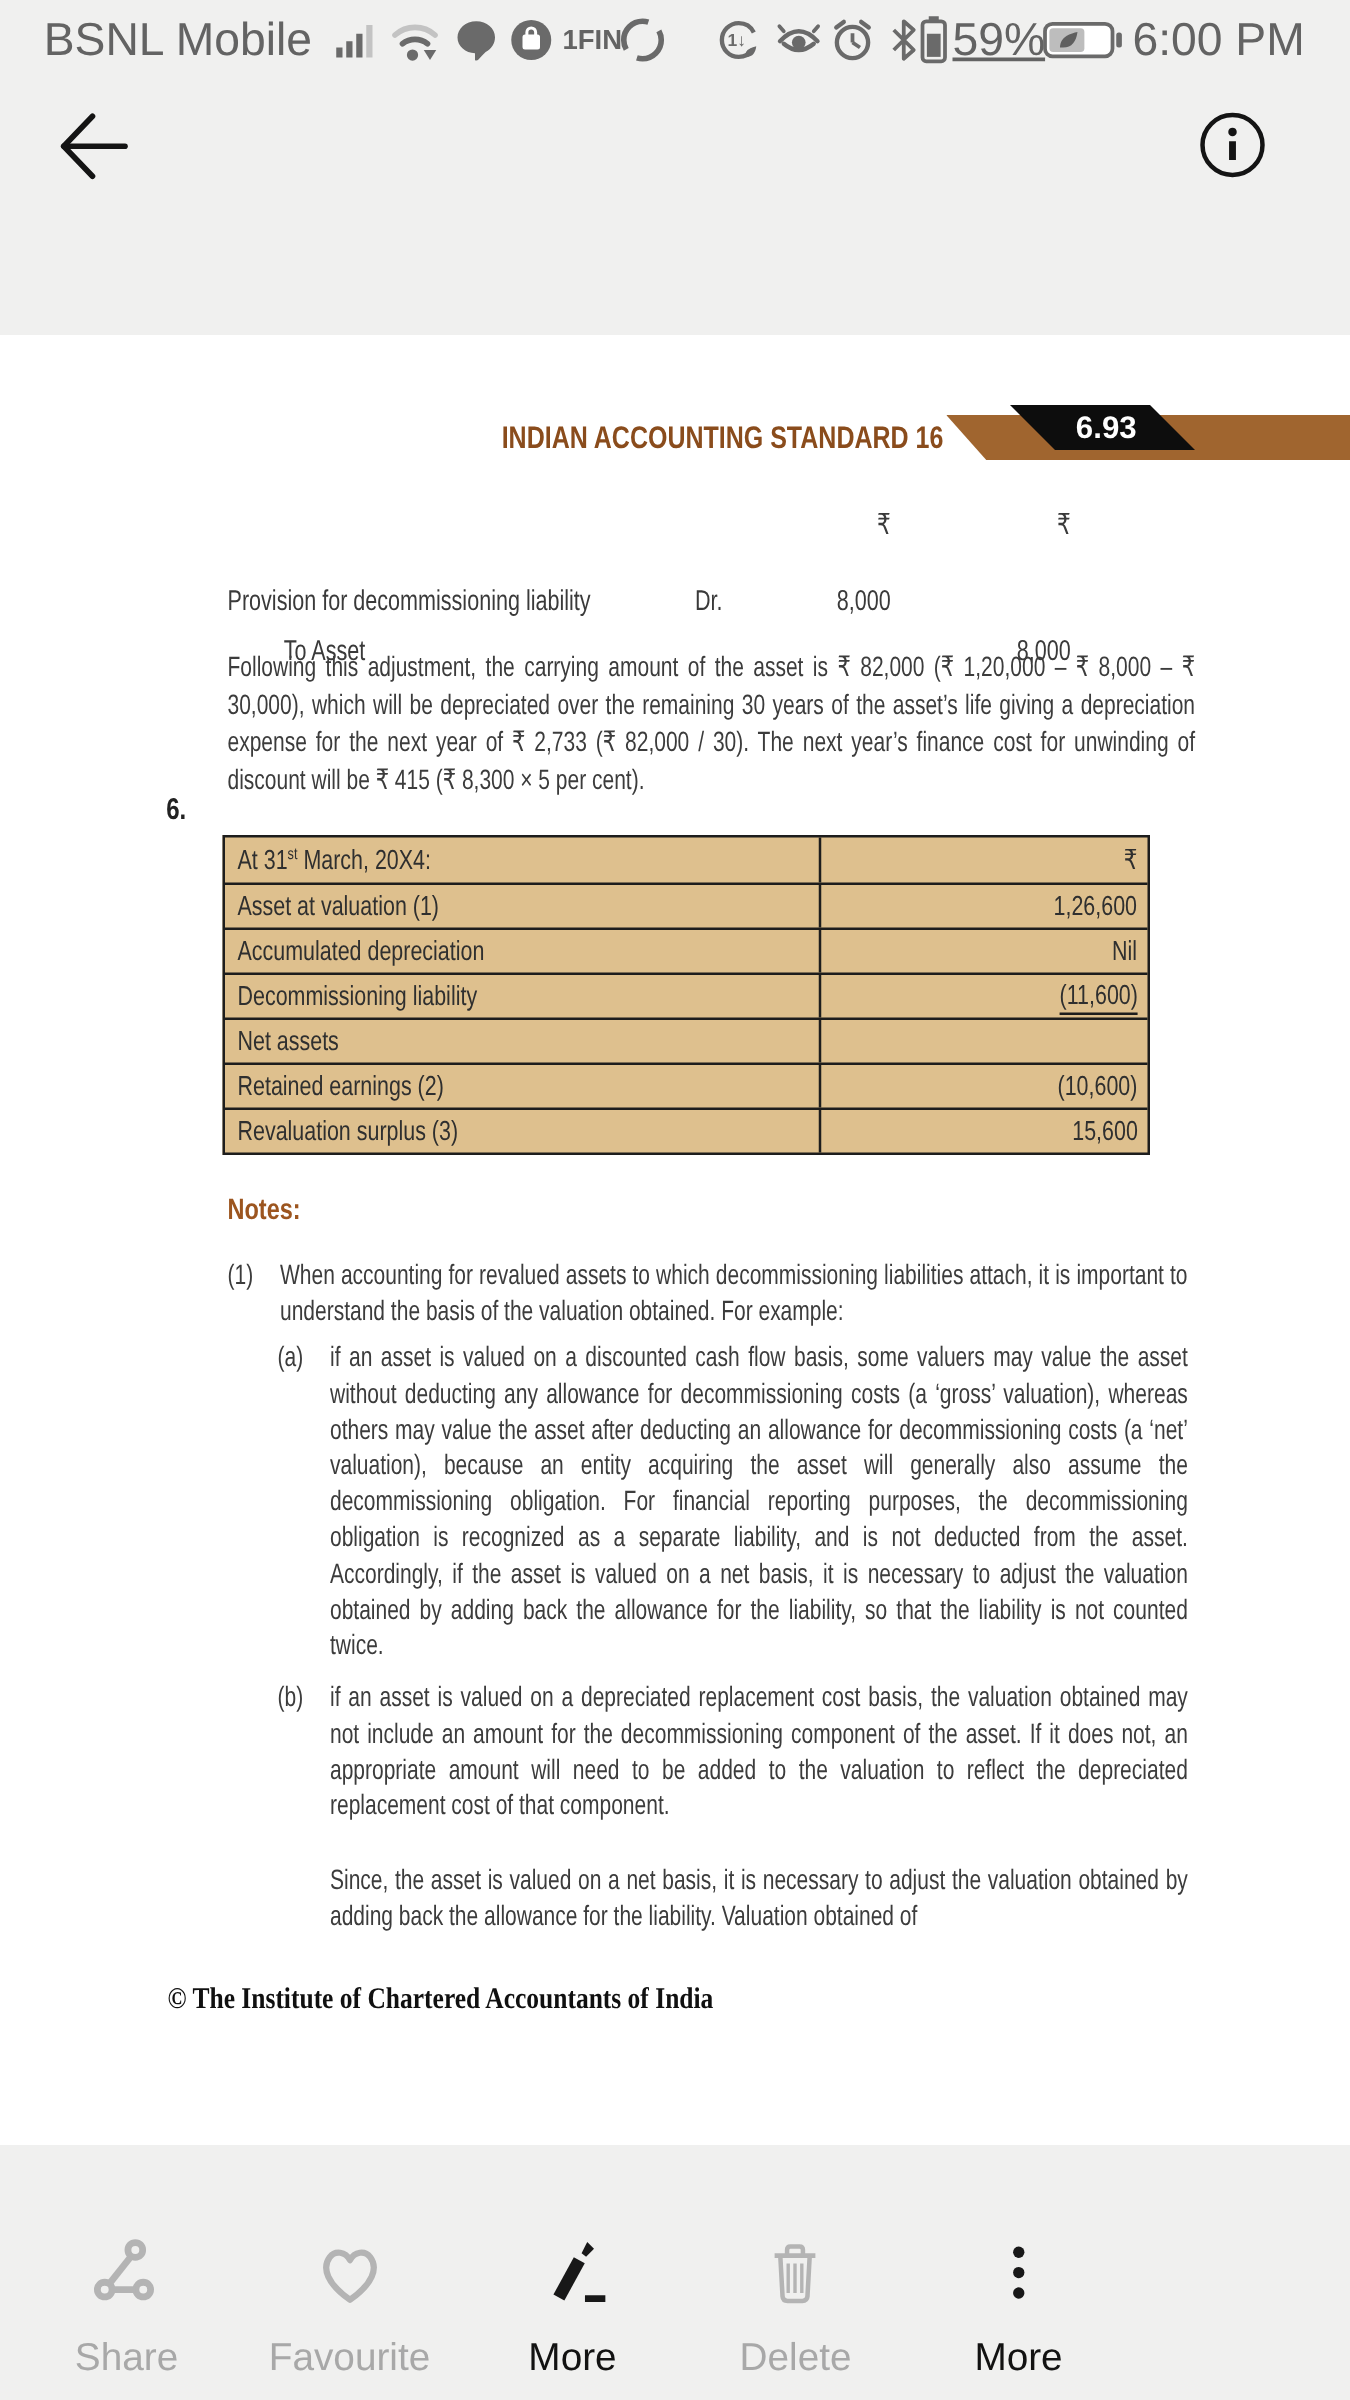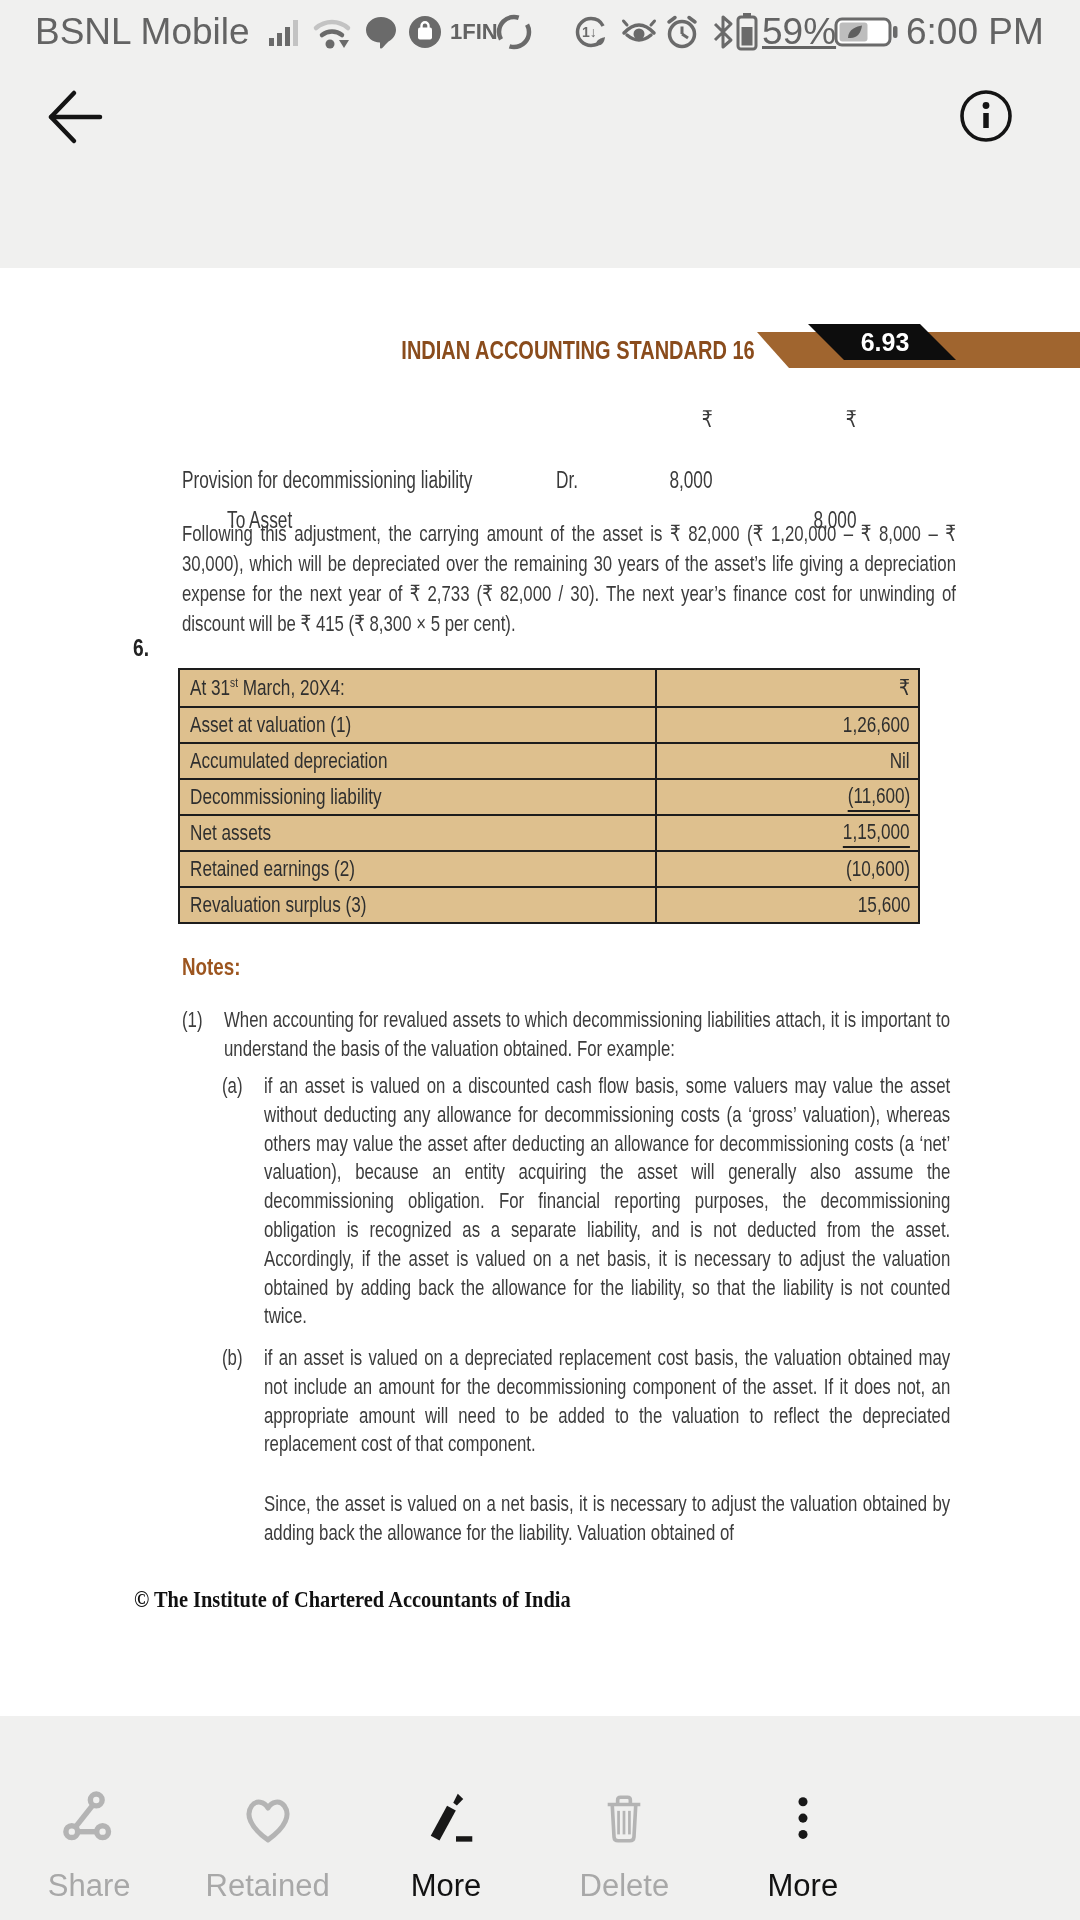--- a/index.html
+++ b/index.html
@@ -61,21 +61,21 @@
   sup{font-size:13px;}
 
   .notes-h{position:absolute;left:182px;top:686px;font-size:23.5px;font-weight:bold;color:#9c551f;
     transform:scaleX(0.8);transform-origin:0 0;}
 
   .footer{position:absolute;left:134px;top:1318px;font-family:"Liberation Serif","DejaVu Serif",serif;
     font-weight:bold;font-size:24px;color:#101010;white-space:nowrap;
     transform:scaleX(0.85);transform-origin:0 0;}
 
   
-  .toolbar{position:absolute;left:0;top:1786px;width:892px;display:flex;}
+  .toolbar{position:absolute;left:12px;top:1786px;width:892px;display:flex;}
   .tb-item{flex:1;display:flex;flex-direction:column;align-items:center;gap:16px;cursor:default;}
   .tb-icon{height:66px;display:flex;align-items:center;justify-content:center;}
   .tb-label{font-size:31px;color:#a8a8a8;}
   .tb-item.active .tb-label{color:#121212;}
 </style>
 </head>
 <body>
 
 <div id="screen">
 
@@ -247,23 +247,20 @@
             <span class="t-label">Decommissioning liability</span>
           </div>
         <div class="t-c2">
             <span class="t-num">(11,600)</span>
           </div>
       </div>
       <div class="t-row u">
         <div class="t-c1">
             <span class="t-label">Net assets</span>
           </div>
-        <div class="t-c2">
-            <span class="t-num">1,15,000</span>
-          </div>
       </div>
       <div class="t-row">
         <div class="t-c1">
             <span class="t-label">Retained earnings (2)</span>
           </div>
         <div class="t-c2">
             <span class="t-num">(10,600)</span>
           </div>
       </div>
       <div class="t-row">
@@ -306,21 +303,21 @@
       </span>
       <span class="tb-label">Share</span>
     </div>
 
     <div class="tb-item">
       <span class="tb-icon">
         <svg width="58" height="58" viewBox="0 0 64 64">
           <path d="M32 55 C12 41 7 27 14 17.5 C19 11 28 12.5 32 20 C36 12.5 45 11 50 17.5 C57 27 52 41 32 55 Z" stroke="#b4b4b4" stroke-width="5.5" fill="none" stroke-linejoin="round"></path>
         </svg>
       </span>
-      <span class="tb-label">Retained</span>
+      <span class="tb-label">Favourite</span>
     </div>
 
     <div class="tb-item active">
       <span class="tb-icon">
         <svg width="58" height="58" viewBox="0 0 64 64">
           <line x1="20" y1="53" x2="38" y2="20" stroke="#181818" stroke-width="11"></line>
           <polygon points="40,14 45,4 51,10 44,17" fill="#181818"></polygon>
           <line x1="43" y1="54" x2="61" y2="54" stroke="#181818" stroke-width="6"></line>
         </svg>
       </span>

